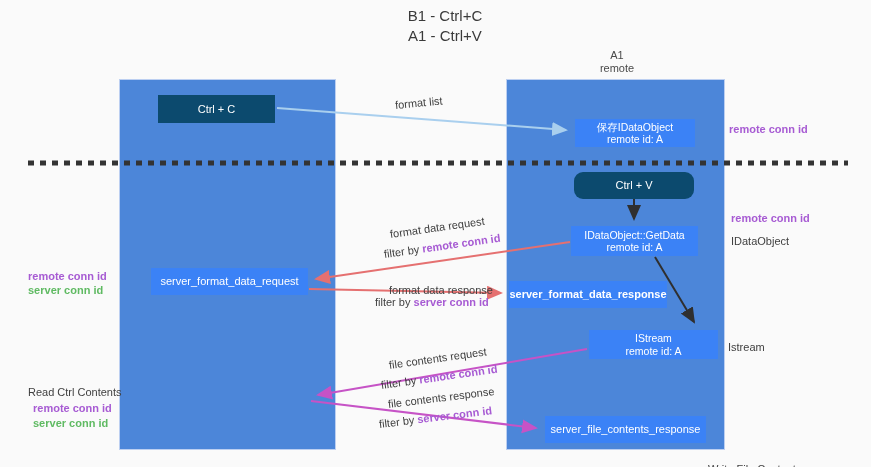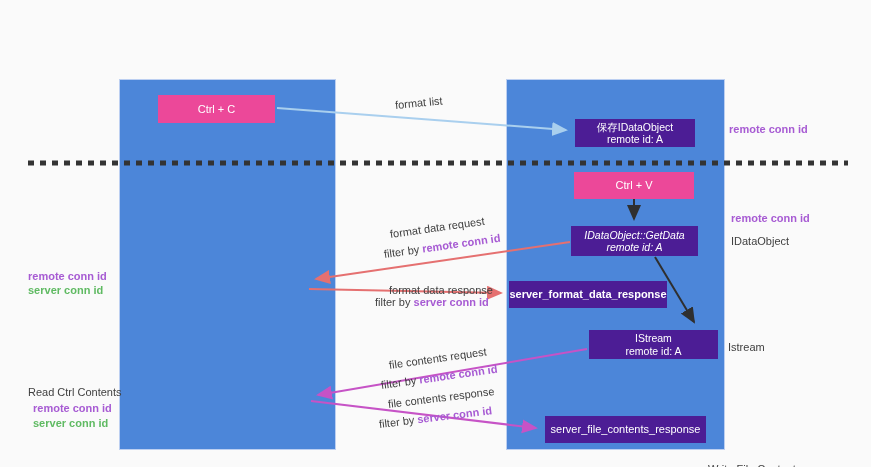--- a/index.html
+++ b/index.html
@@ -14,42 +14,48 @@
     font-size:15px; color:#3a3a3a; line-height:20px; }
   .lane { position:absolute; top:79px; height:371px; background:#4c86d9;
     border:1px solid #bccff1; }
   .lane-left { left:119px; width:217px; }
   .lane-right { left:506px; width:219px; }
   .lane-header { position:absolute; top:49px; width:120px; text-align:center;
     font-size:11px; color:#4a4a4a; line-height:13px; }
   .node { position:absolute; display:flex; flex-direction:column;
     align-items:center; justify-content:center; color:#ffffff;
     font-size:11px; text-align:center; line-height:13px; z-index:3; }
-  .node-green { background:#ec4899; }
-  .node-orange { background:#4c1d95; }
+  .node-green { background:#0c4a6e; }
+  .node-orange { background:#3b82f6; }
   .two-line { font-size:10.5px; line-height:12.5px; }
   .slabel { position:absolute; font-size:11px; color:#3f3f3f;
     white-space:nowrap; z-index:3; }
   .elabel { position:absolute; font-size:11px; color:#3f3f3f;
     white-space:nowrap; z-index:2; transform-origin:left center; }
   .rot8 { transform:rotate(-8deg); }
   .rot7 { transform:rotate(-7deg); }
   .rot5 { transform:rotate(-5.5deg); }
   .c-purple { color:#a75bd3; font-weight:bold; }
   .c-green  { color:#5fba62; font-weight:bold; }
   svg.overlay { position:absolute; left:0; top:0; z-index:2; pointer-events:none; }
 </style>
 </head>
 <body>
 
 <div id="canvas">
 
   <div class="abs title-block">
+    <div>B1 - Ctrl+C</div>
+    <div>A1 - Ctrl+V</div>
   </div>
 
+  <div class="lane-header" style="left:557px;">
+    <div>A1</div>
+    <div>remote</div>
+  </div>
 
   <div class="lane lane-left"></div>
   <div class="lane lane-right"></div>
 
   <svg class="overlay" width="871" height="467" viewBox="0 0 871 467">
     <defs>
       <marker id="m-blue" markerWidth="9" markerHeight="8" refX="7" refY="3.5" orient="auto">
         <path d="M0,0 L8,3.5 L0,7 Z" fill="#a9cfee"></path>
       </marker>
       <marker id="m-black" markerWidth="9" markerHeight="8" refX="7" refY="3.5" orient="auto">
@@ -77,32 +83,35 @@
 
     <line x1="587" y1="349" x2="318" y2="395" stroke="#c653c6" stroke-width="2" marker-end="url(#m-magenta)"></line>
 
     <line x1="311" y1="401" x2="536" y2="428" stroke="#c653c6" stroke-width="2" marker-end="url(#m-magenta)"></line>
   </svg>
 
   <div class="node node-green" style="left:158px;top:95px;width:117px;height:28px;">
     <span>Ctrl + C</span>
   </div>
 
+  <div class="node node-orange" style="left:151px;top:268px;width:157px;height:27px;">
+    <span>server_format_data_request</span>
+  </div>
 
 
   <div class="node node-orange two-line" style="left:575px;top:119px;width:120px;height:28px;">
     <span>保存IDataObject</span>
     <span>remote id: A</span>
   </div>
 
-  <div class="node node-green" style="left:574px;top:172px;width:120px;height:27px;">
+  <div class="node node-green" style="left:574px;top:172px;width:120px;height:27px;border-radius:9px;">
     <span>Ctrl + V</span>
   </div>
 
-  <div class="node node-orange two-line" style="left:571px;top:226px;width:127px;height:30px;font-style:italic;">
+  <div class="node node-orange two-line" style="left:571px;top:226px;width:127px;height:30px;">
     <span>IDataObject::GetData</span>
     <span>remote id: A</span>
   </div>
 
   <div class="node node-orange" style="left:509px;top:281px;width:158px;height:27px;font-weight:bold;">
     <span>server_format_data_response</span>
   </div>
 
   <div class="node node-orange two-line" style="left:589px;top:330px;width:129px;height:29px;">
     <span>IStream</span>

